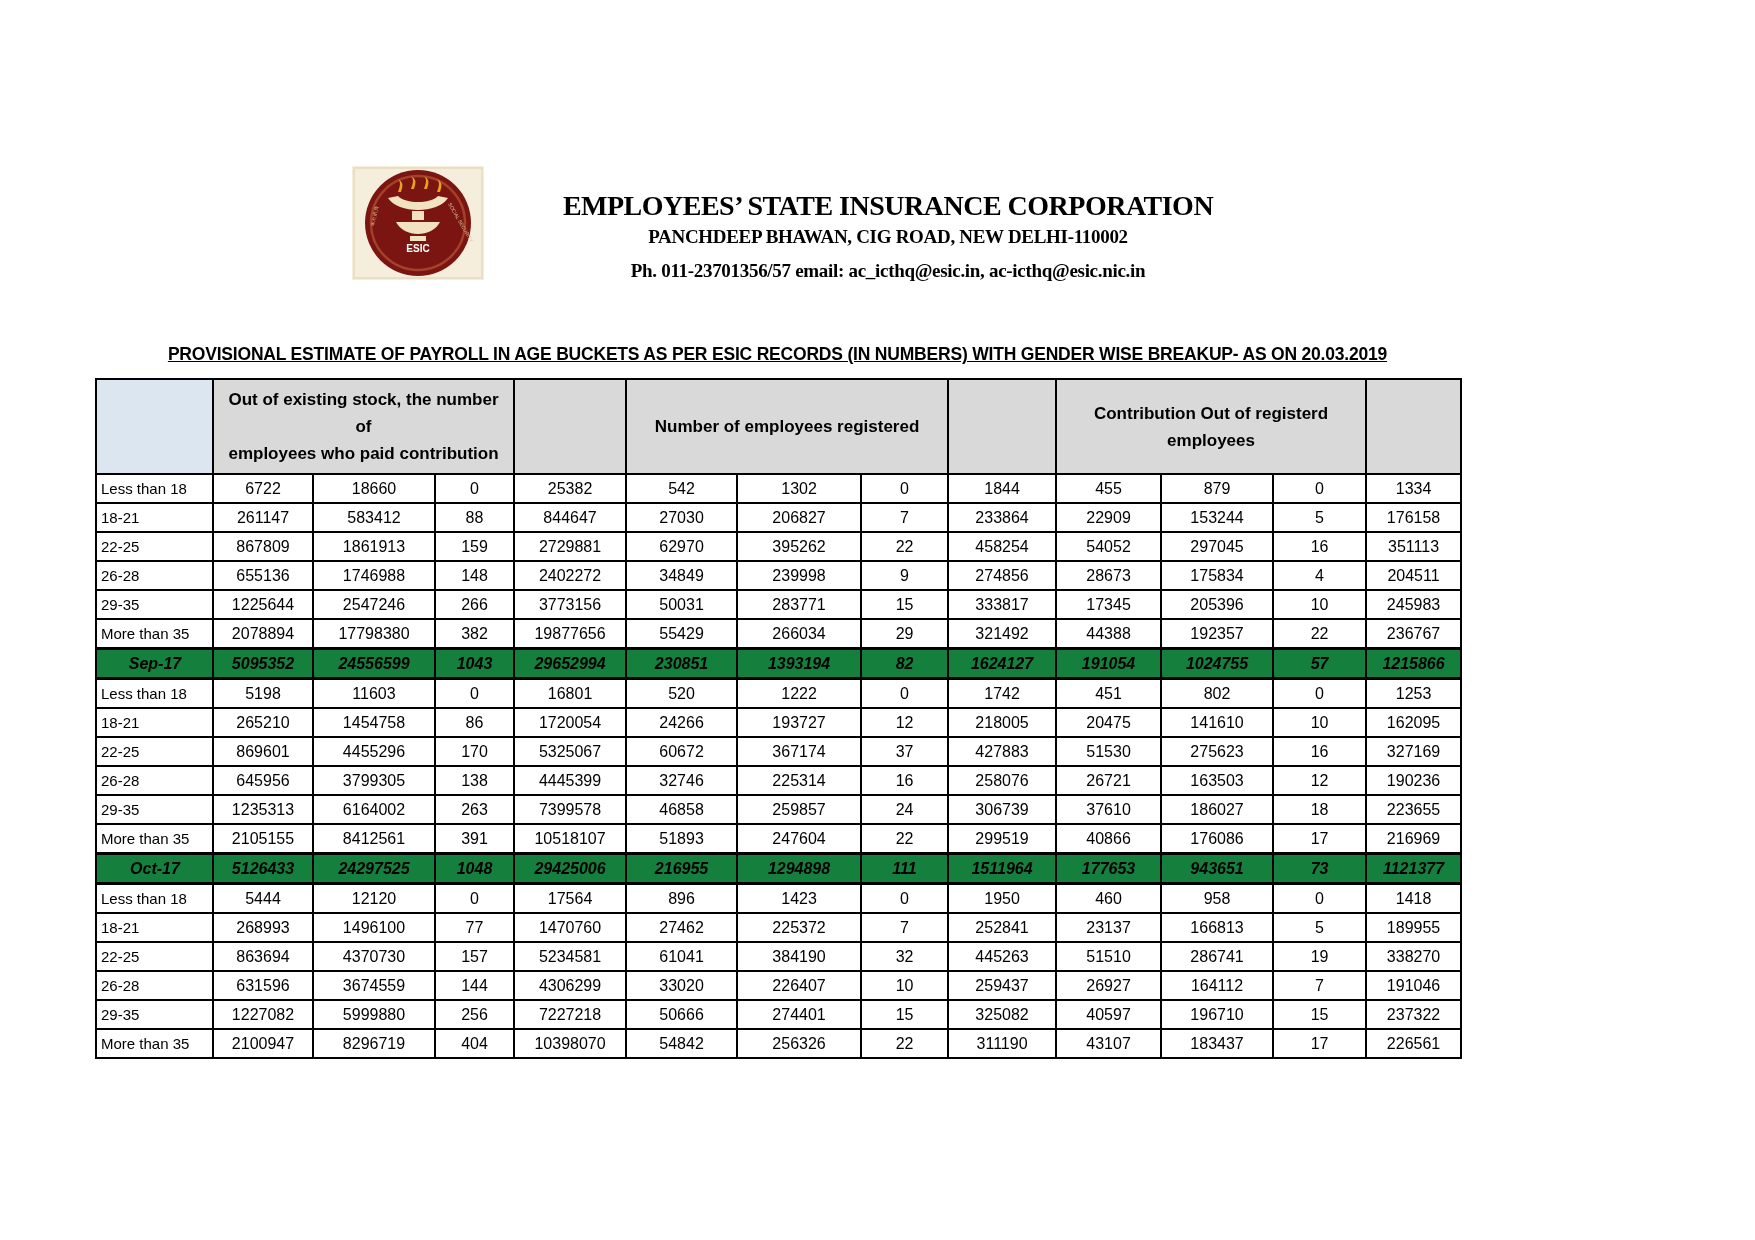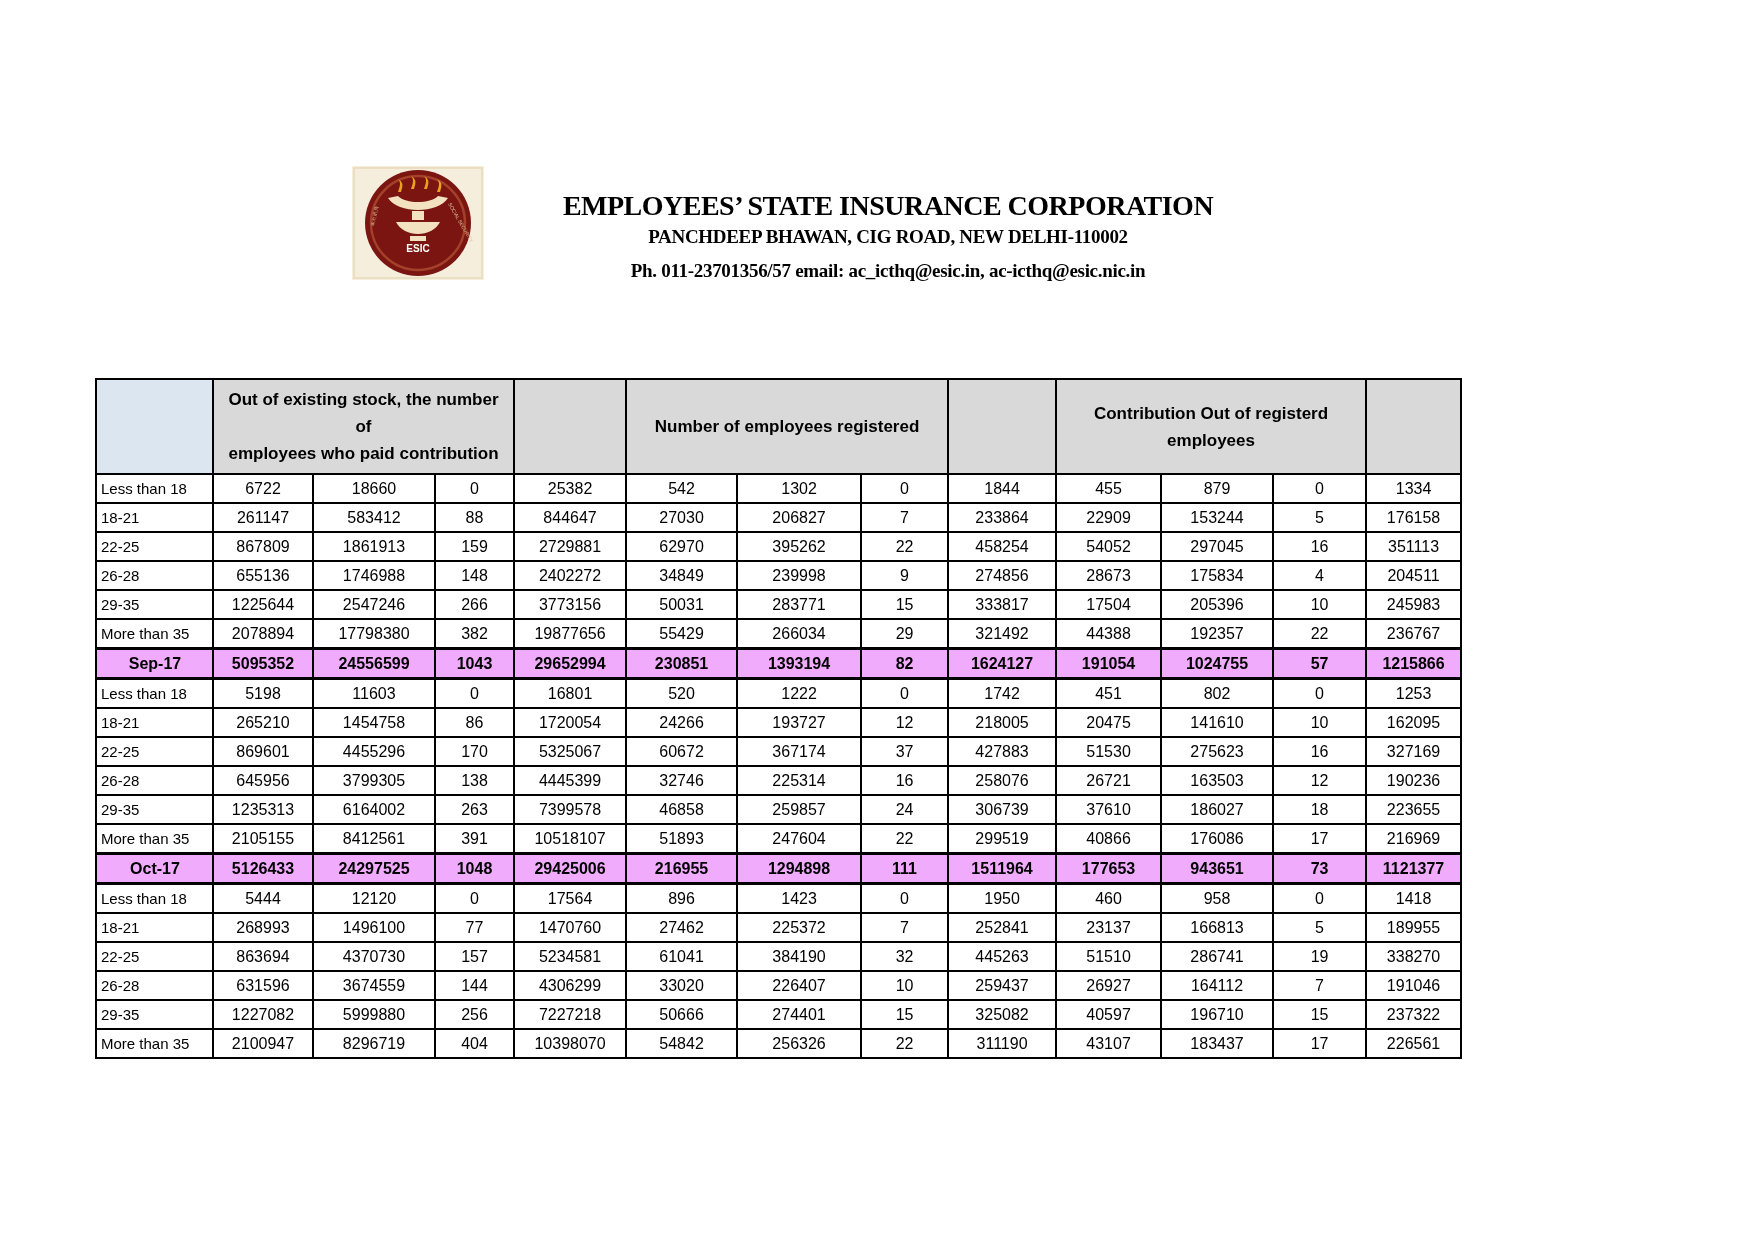--- a/index.html
+++ b/index.html
@@ -45,21 +45,21 @@
     text-align:center;
     vertical-align:middle;
     overflow:hidden;
   }
   tr.group-row th{height:93px;background:#d9d9d9;font-size:17px;font-weight:bold;white-space:pre-line;line-height:27px;}
   tr.group-row th.bluecell{background:#dce6f1;}
   tr.colhead-row th{height:28px;background:#d9d9d9;font-size:16.5px;font-weight:bold;}
   tr.colhead-row th.bluecell{background:#dce6f1;}
   tbody td{height:27px;background:#ffffff;}
   tbody td.age{text-align:left;font-size:15px;padding-left:4px;}
-  tbody tr.highlight td{background:#f0abfc;border-top-width:3px;border-bottom-width:3px;font-weight:bold;}
+  tbody tr.highlight td{background:#15803d;border-top-width:3px;border-bottom-width:3px;font-weight:bold;font-style:italic;}
   tbody tr.highlight td.age{text-align:center;font-size:16px;}
 </style>
 </head>
 <body>
 
 <div class="page">
 
   <div class="logo">
     <svg width="132" height="114" viewBox="0 0 132 114" xmlns="http://www.w3.org/2000/svg">
       <rect x="0" y="0" width="132" height="114" fill="#f6eedd"></rect>
@@ -87,20 +87,21 @@
       </g>
     </svg>
   </div>
 
   <div class="org-block">
     <div class="org-name">EMPLOYEES’ STATE INSURANCE CORPORATION</div>
     <div class="org-address">PANCHDEEP BHAWAN, CIG ROAD, NEW DELHI-110002</div>
     <div class="org-contact">Ph. 011-23701356/57 email: ac_icthq@esic.in, ac-icthq@esic.nic.in</div>
   </div>
 
+  <div class="doc-title">PROVISIONAL ESTIMATE OF PAYROLL IN AGE BUCKETS AS PER ESIC RECORDS (IN NUMBERS) WITH GENDER WISE BREAKUP- AS ON 20.03.2019</div>
 
   <table class="payroll">
     <colgroup>
       <col style="width:117px">
         <col style="width:100px">
         <col style="width:122px">
         <col style="width:79px">
       <col style="width:112px">
         <col style="width:111px">
         <col style="width:124px">
@@ -189,21 +190,21 @@
         <tr>
           <td class="age">29-35</td>
           <td>1225644</td>
           <td>2547246</td>
           <td>266</td>
           <td>3773156</td>
           <td>50031</td>
           <td>283771</td>
           <td>15</td>
           <td>333817</td>
-          <td>17504</td>
+          <td>17345</td>
           <td>205396</td>
           <td>10</td>
           <td>245983</td>
         </tr>
         <tr>
           <td class="age">More than 35</td>
           <td>2078894</td>
           <td>17798380</td>
           <td>382</td>
           <td>19877656</td>

